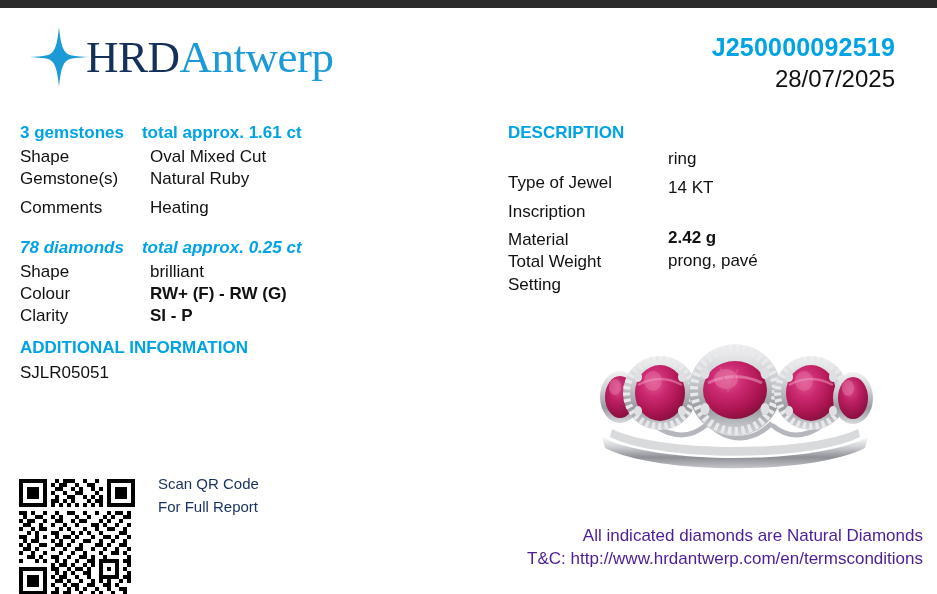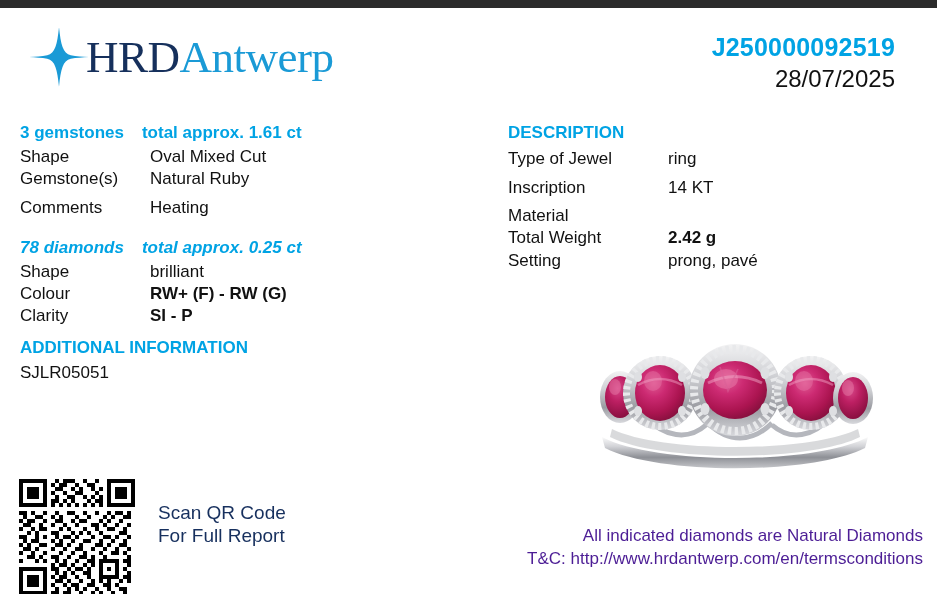--- a/index.html
+++ b/index.html
@@ -85,42 +85,42 @@
   }
   .row .lbl {
     display: inline-block;
     width: 130px;
     vertical-align: top;
   }
   .row .val { display: inline-block; vertical-align: top; }
   .row .val.b { font-weight: bold; }
 
   .rrow { position: absolute; font-size: 17px; color: #111111; white-space: nowrap; }
-  .rrow .lbl { display: inline-block; width: 160px; vertical-align: top; }
+  .rrow .lbl { display: inline-block; width: 160px; vertical-align: top; margin-top: 24px; }
   .rrow .val { display: inline-block; vertical-align: top; }
   .rrow .val.b { font-weight: bold; }
 
   .plain-text {
     position: absolute;
     font-size: 17px;
     color: #111111;
     white-space: nowrap;
   }
 
   
   .qr-box {
     position: absolute;
     left: 19px; top: 479px;
     width: 116px; height: 116px;
   }
   .qr-box svg { display: block; width: 116px; height: 116px; }
   .qr-caption {
     position: absolute;
-    left: 158px; top: 501px;
-    font-size: 19px;
+    left: 158px; top: 472px;
+    font-size: 15px;
     line-height: 23px;
     color: #17305e;
     white-space: nowrap;
   }
 
   
   .footer {
     position: absolute;
     right: 14px; top: 524px;
     text-align: right;

